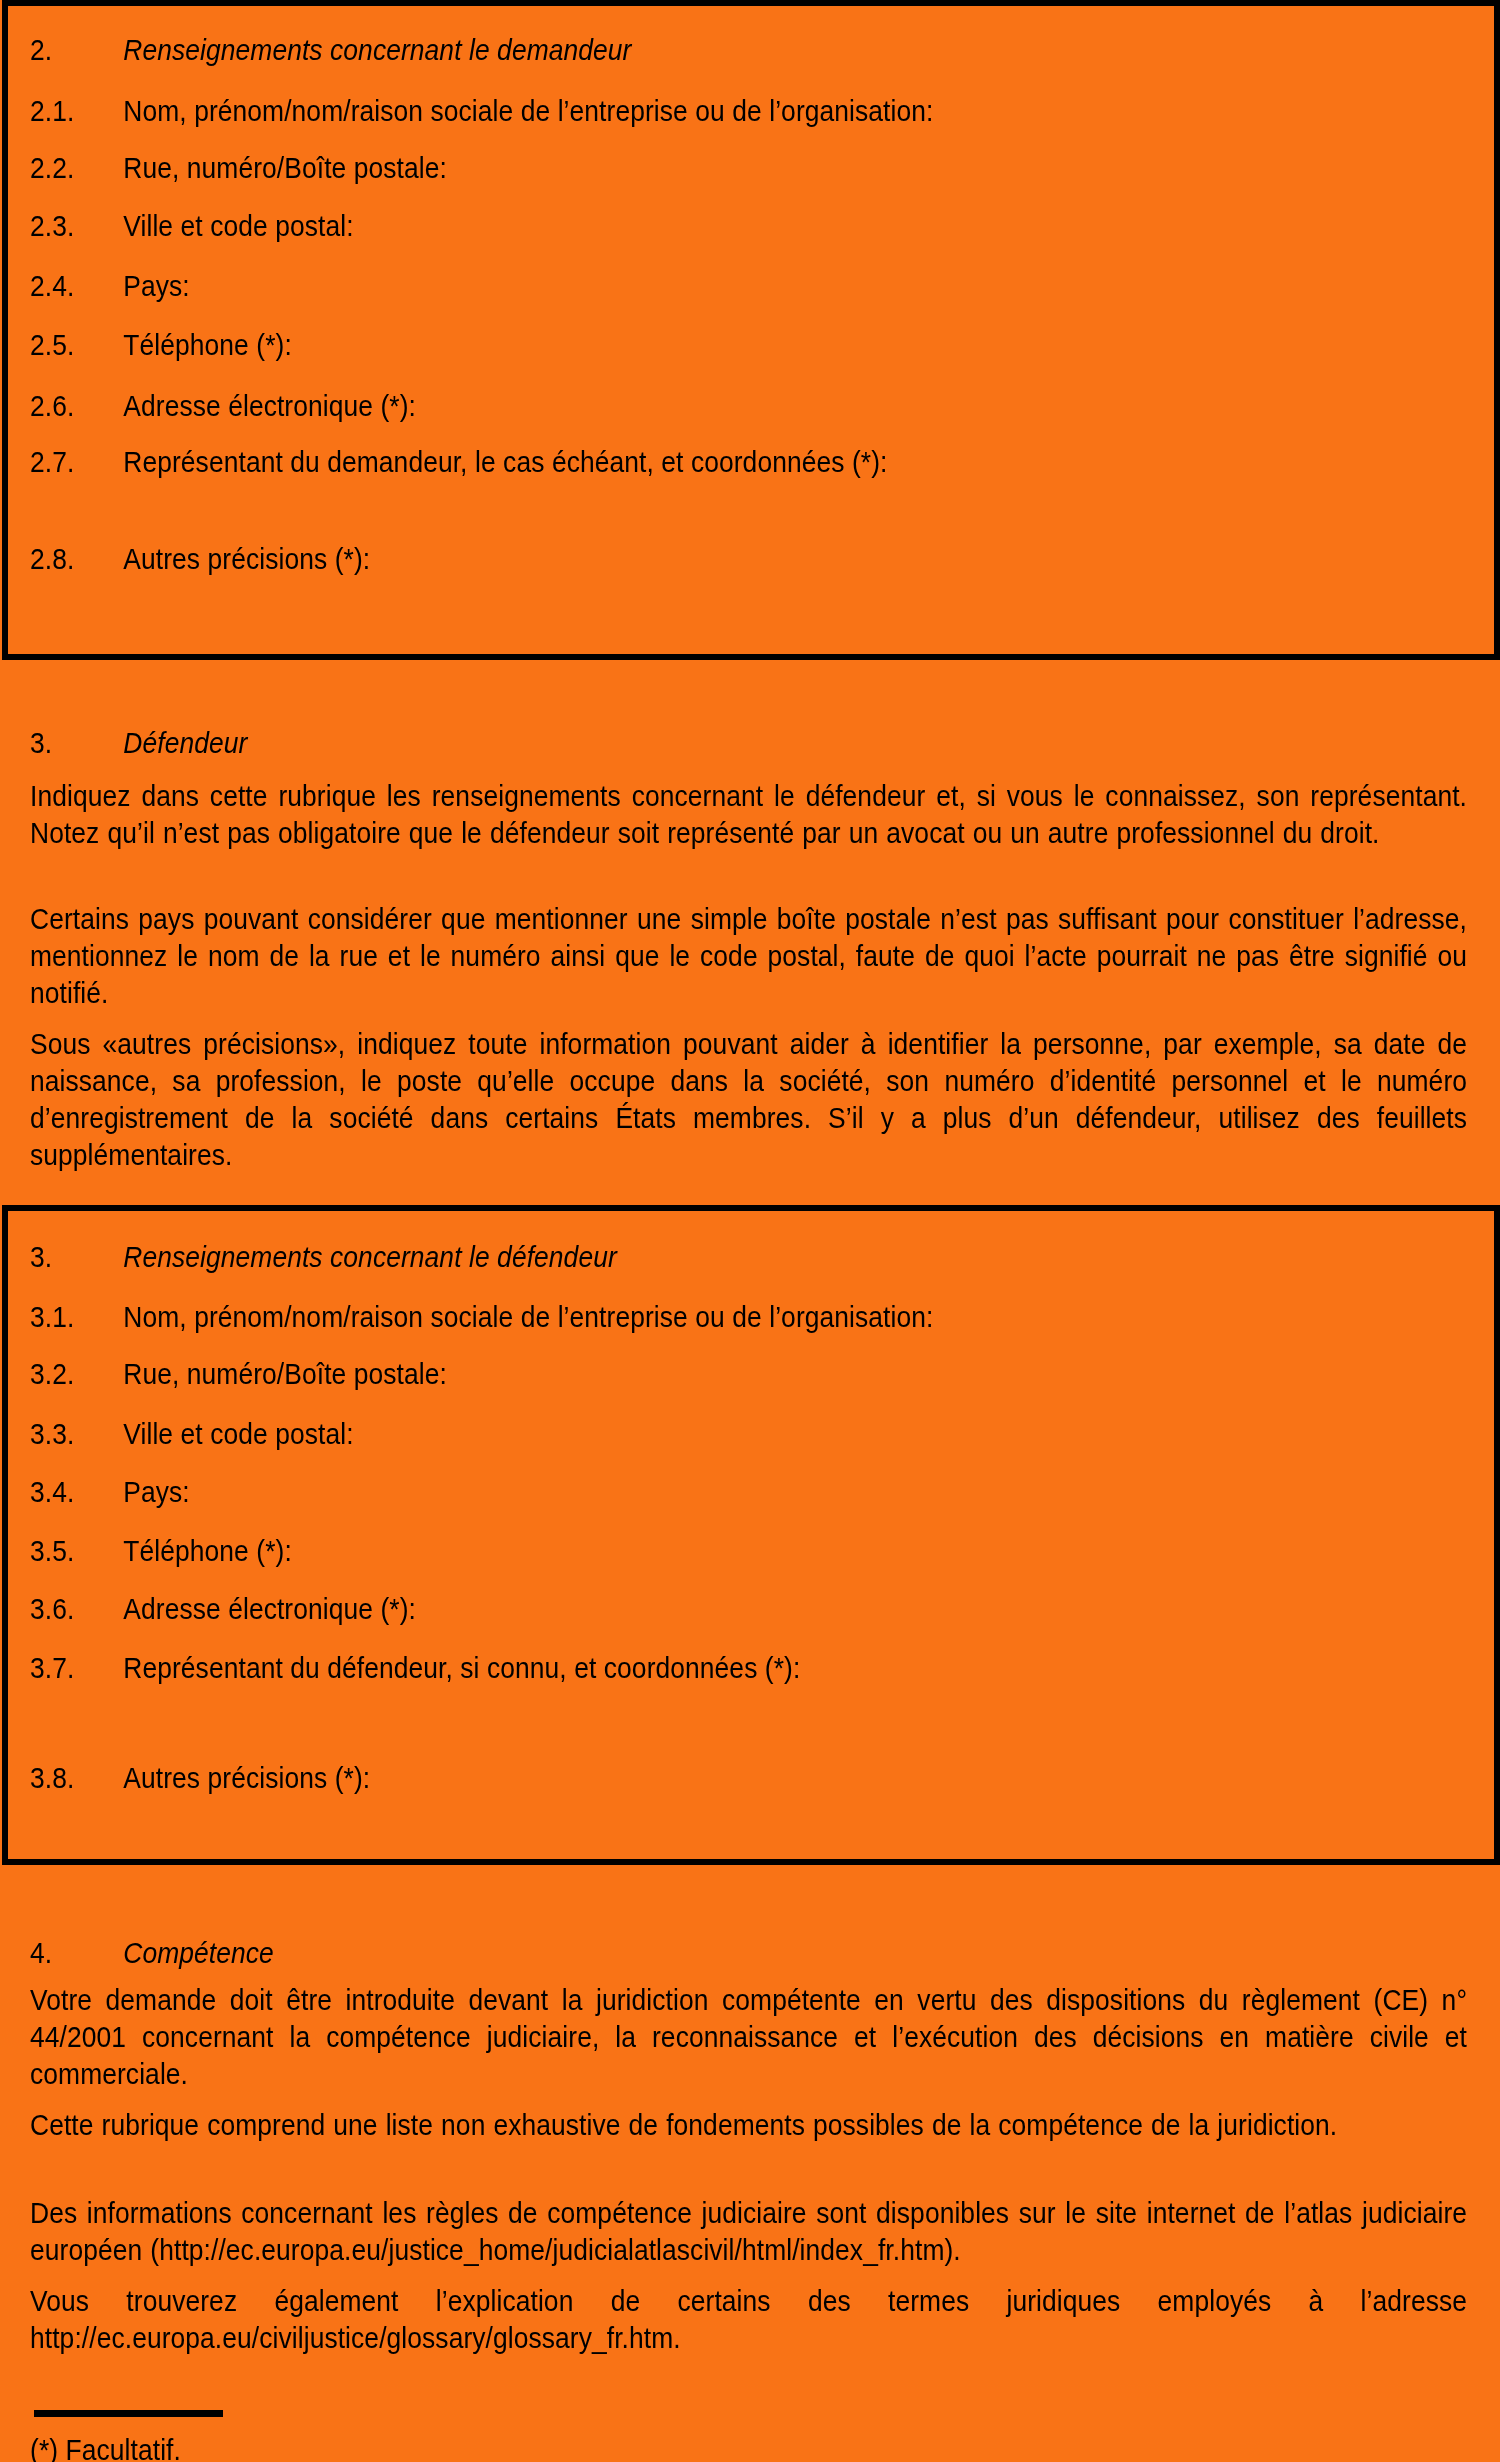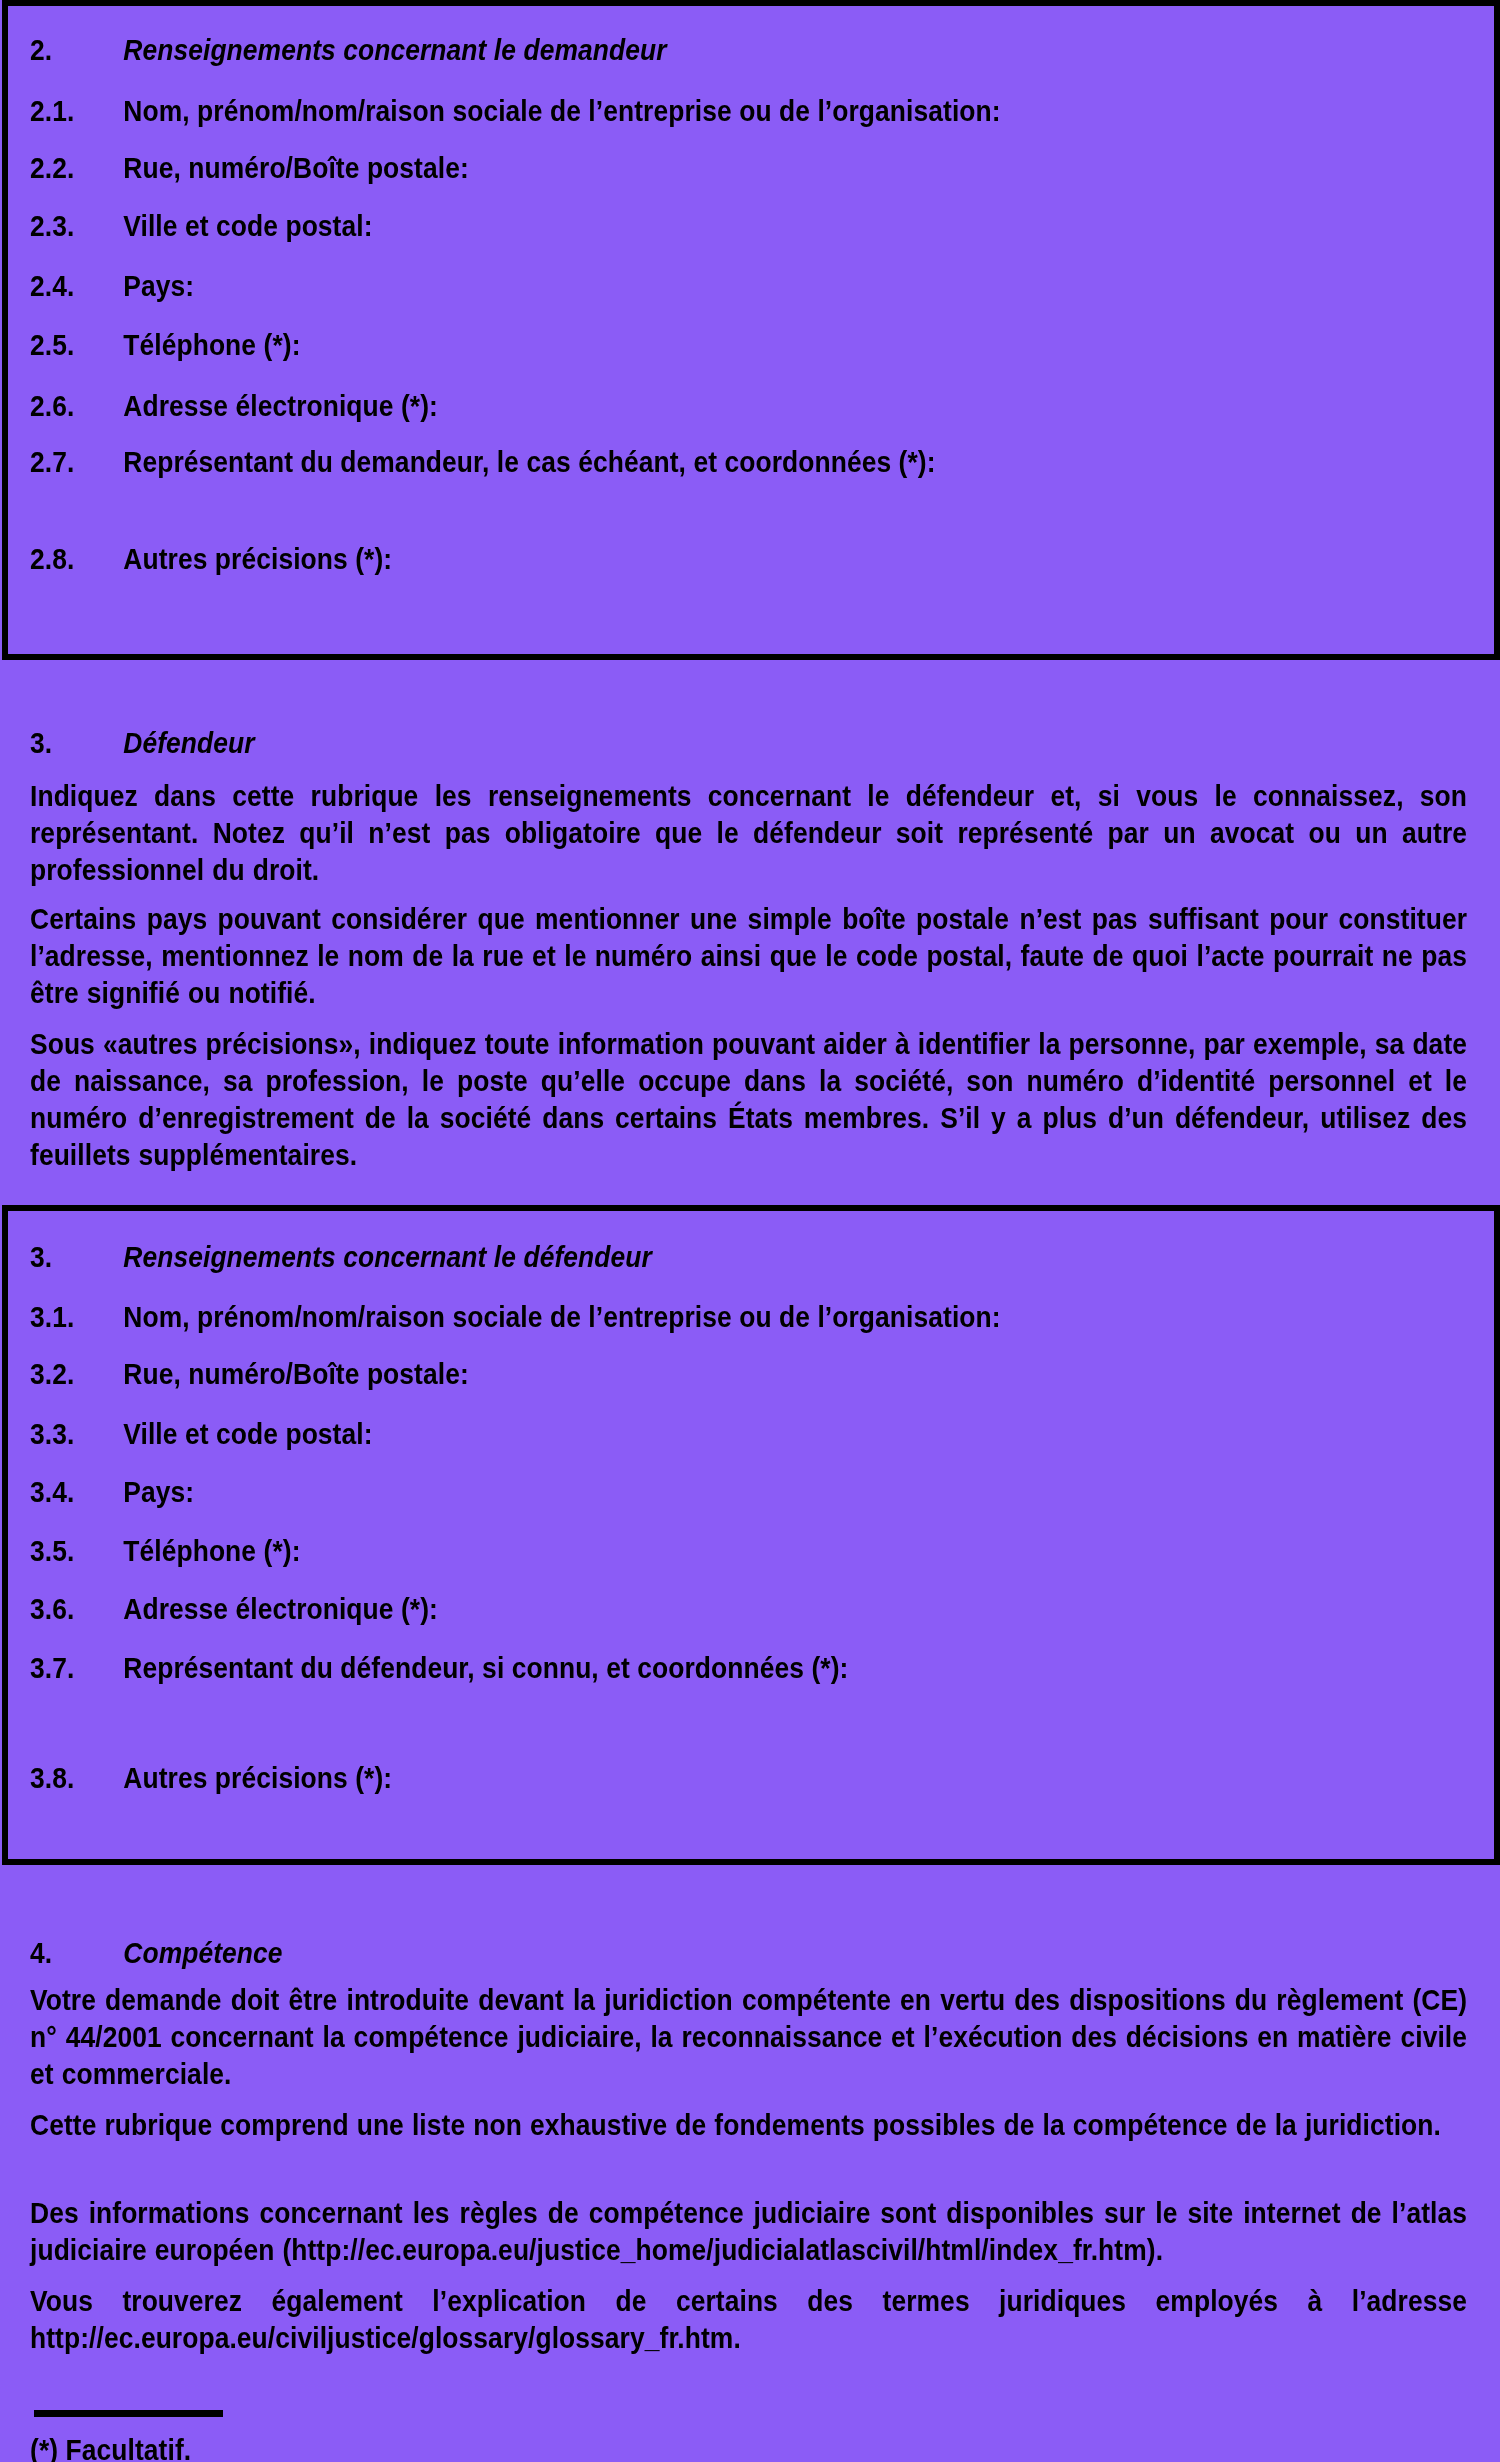--- a/index.html
+++ b/index.html
@@ -1,24 +1,23 @@
 <!DOCTYPE html>
 <html style="font-size:10.6px"><head>
 <meta charset="utf-8">
 <style>
   html, body { margin: 0; padding: 0; background: #ffffff; }
   #page {
     position: relative;
     width: 1500px;
     height: 2462px;
-    background: #8b5cf6;
+    background: #f97316;
     color: #000000;
     font-family: "Liberation Sans", "DejaVu Sans", sans-serif;
     overflow: hidden;
-    font-weight: bold;
   }
   .formbox {
     position: absolute;
     left: 2px;
     width: 1498px;
     border: 6px solid #000000;
     box-sizing: border-box;
     background: transparent;
   }
   #box1 { top: 0px;    height: 660px; }

